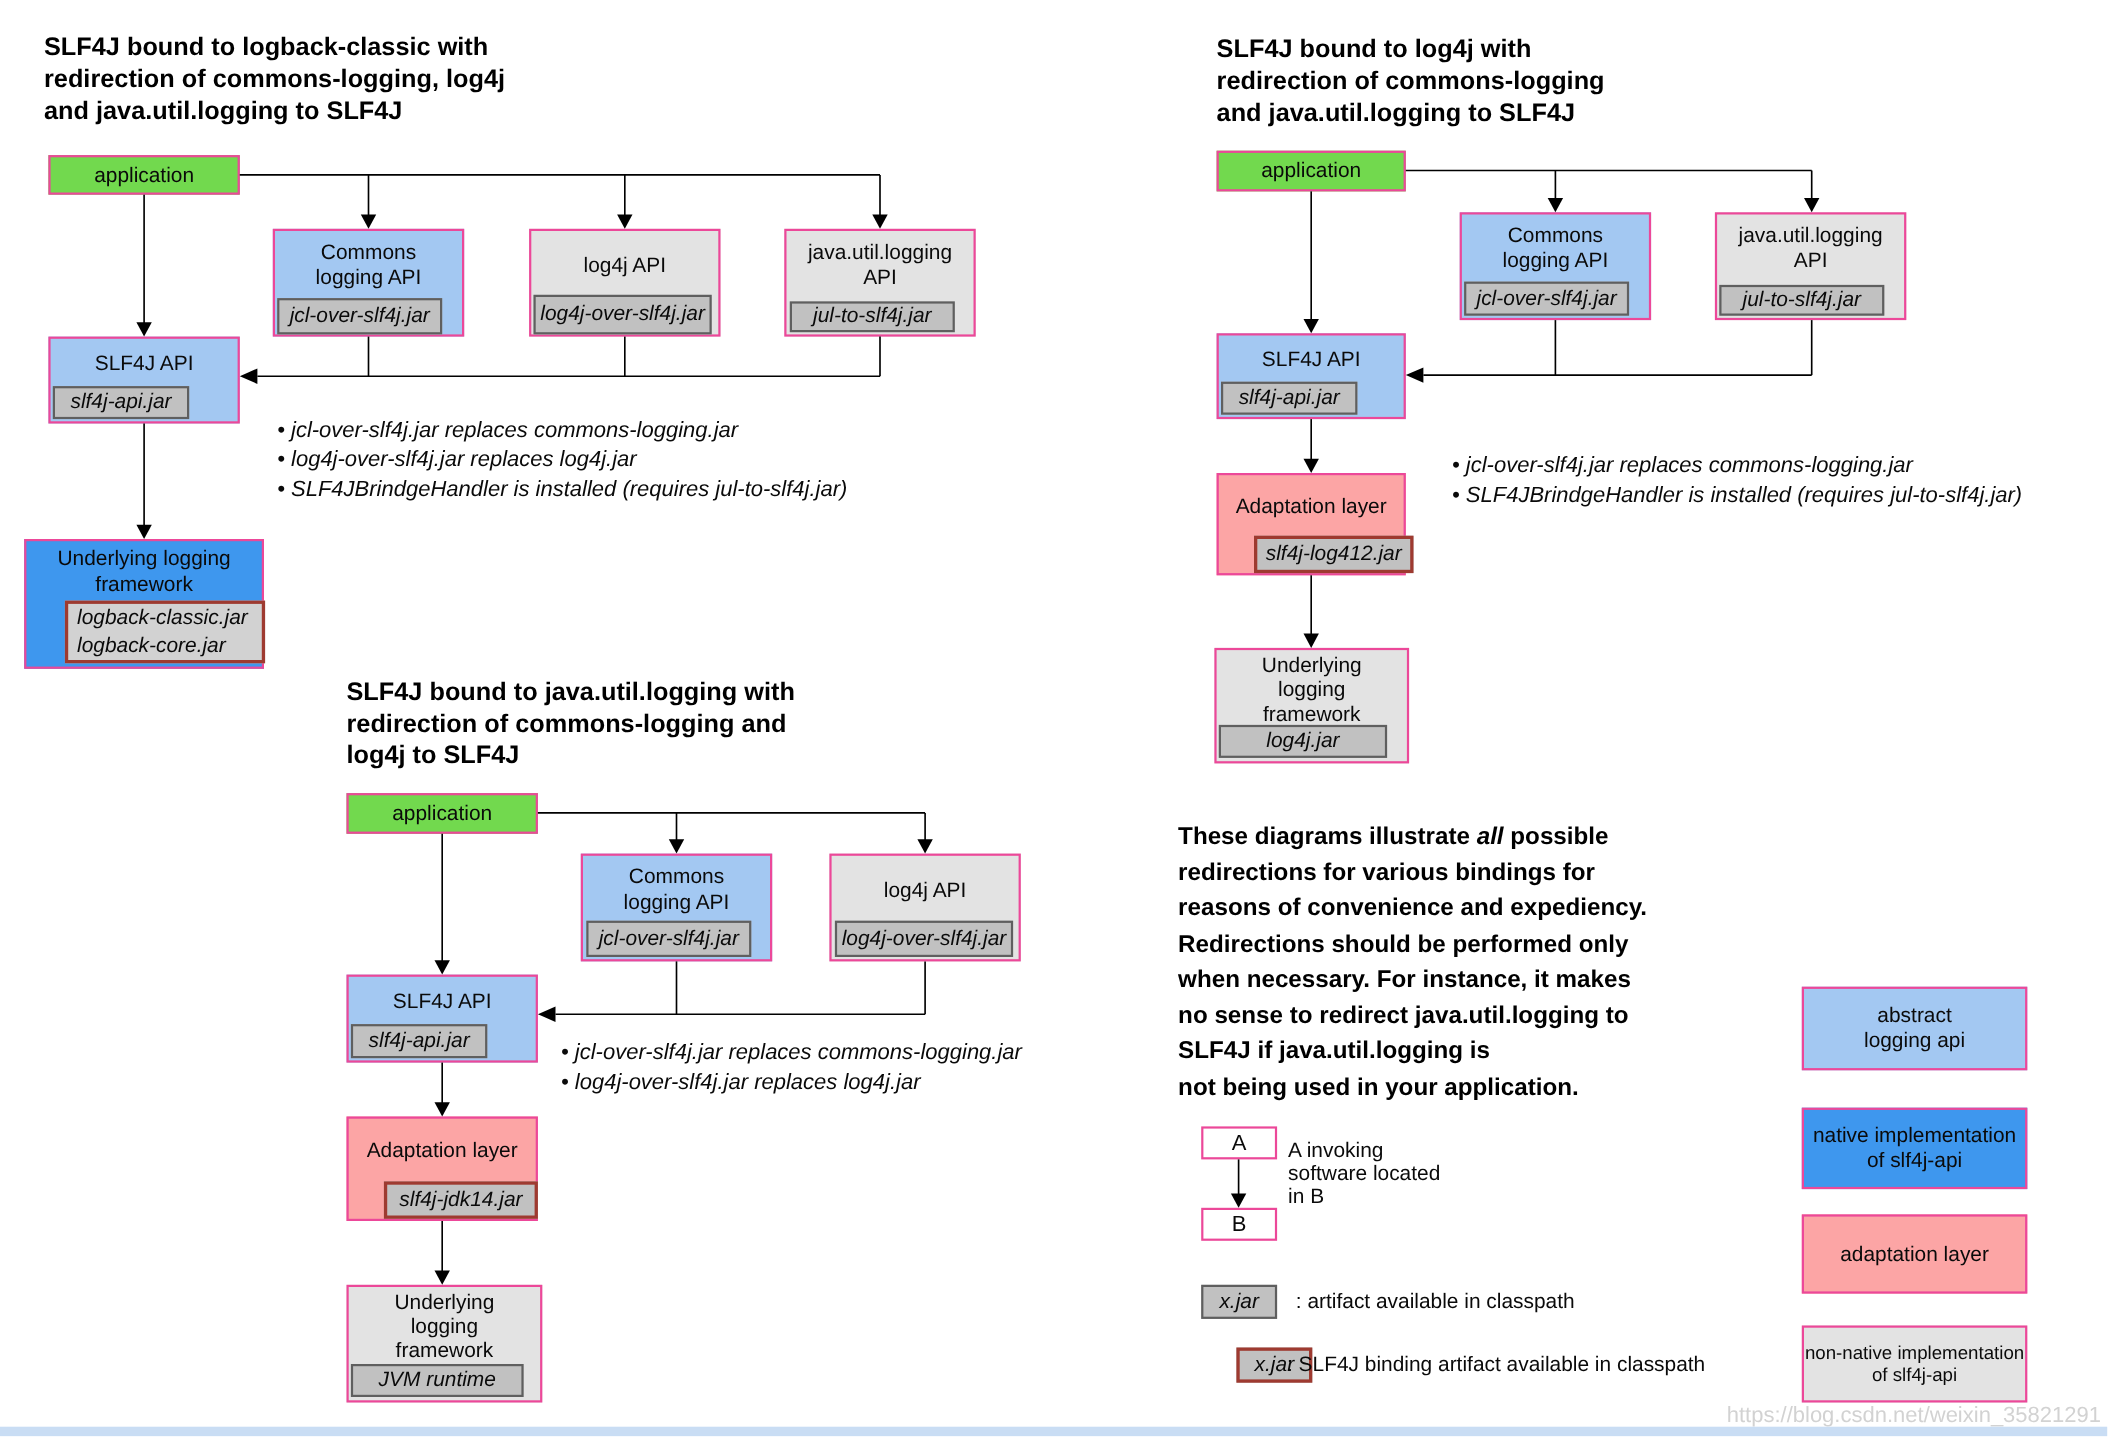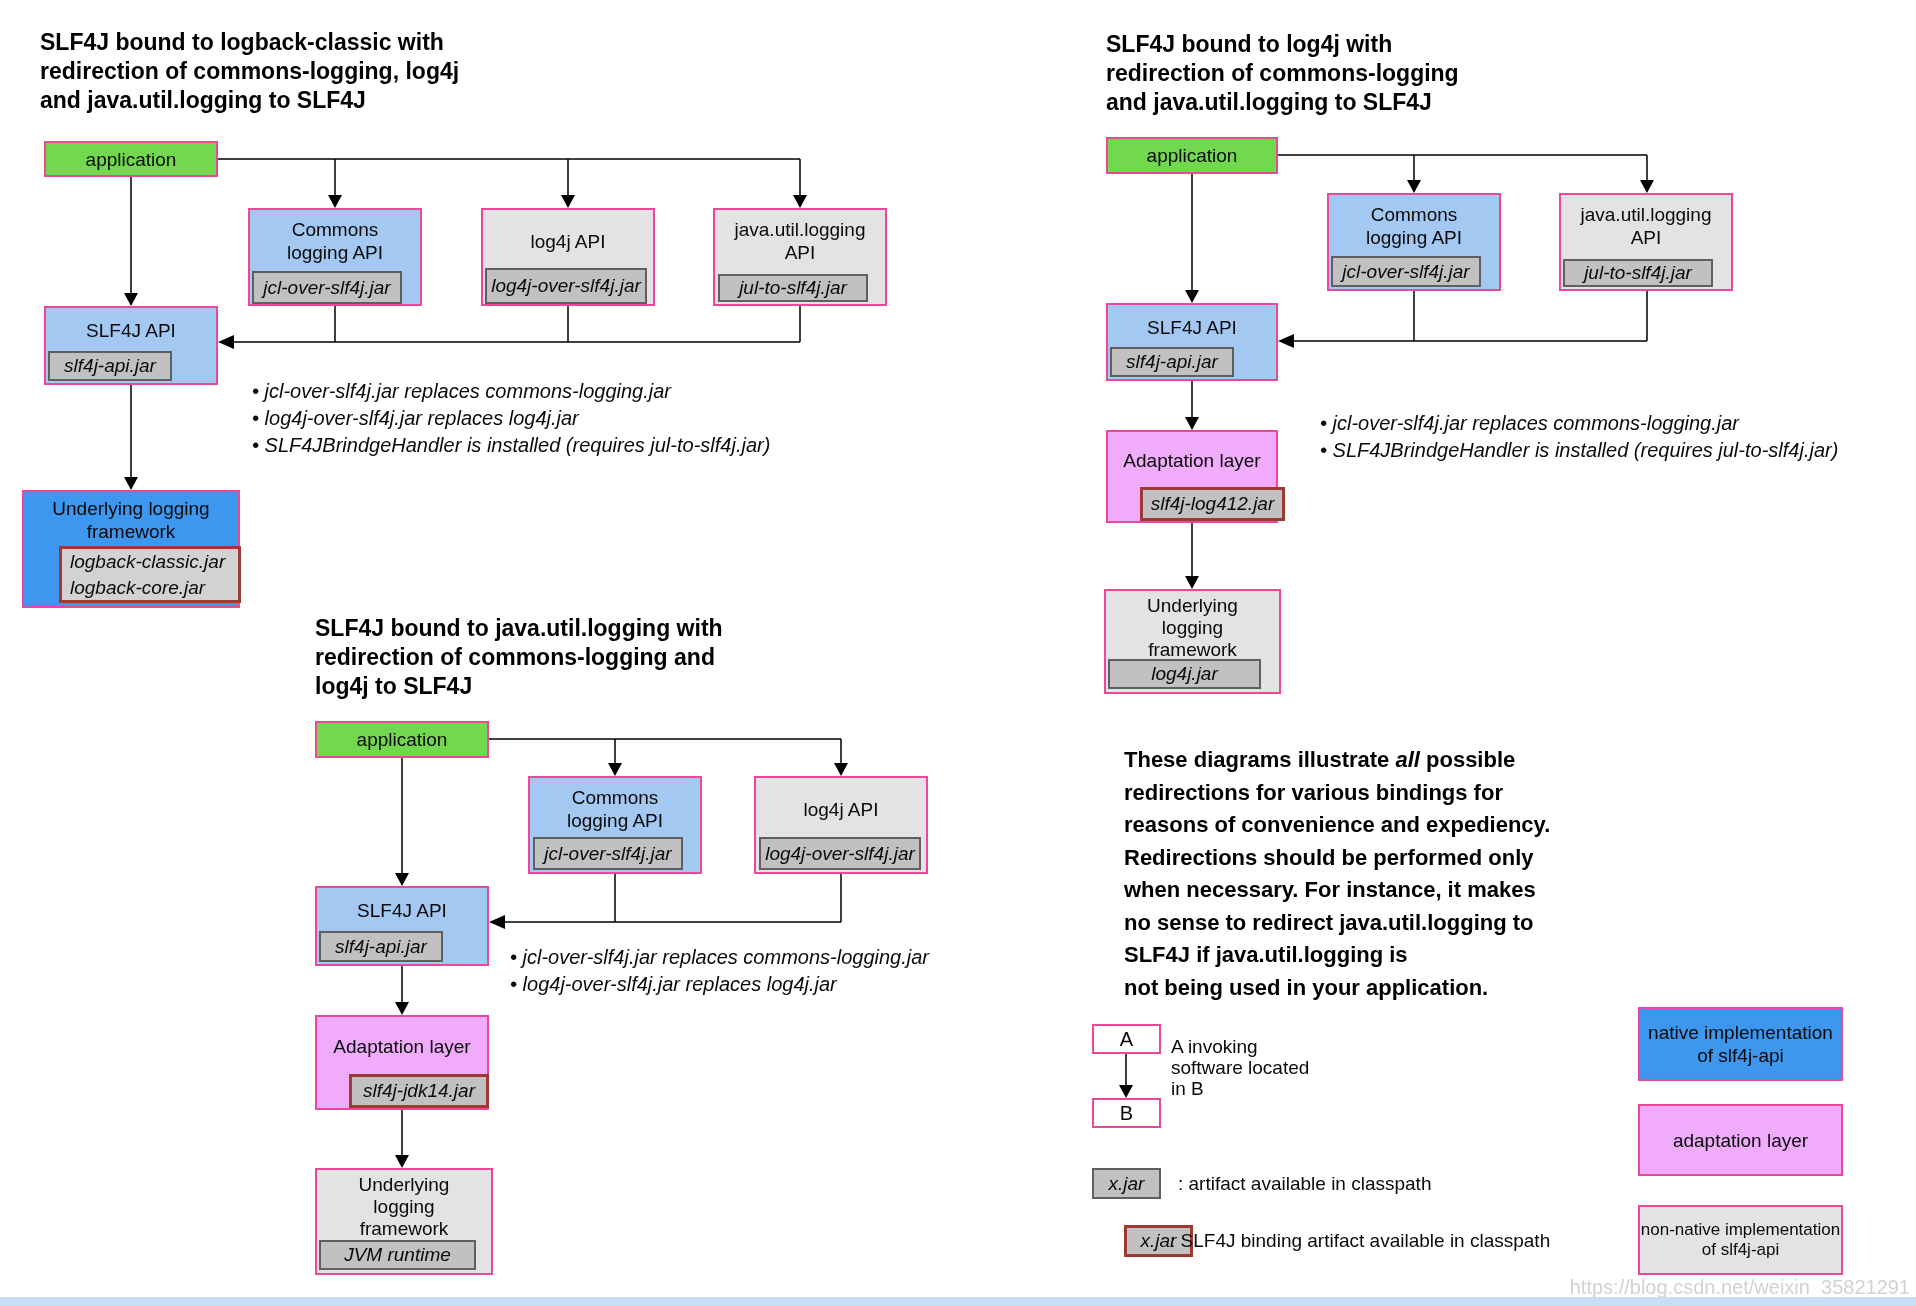--- a/index.html
+++ b/index.html
@@ -5,21 +5,21 @@
   html,body{margin:0;padding:0;background:#fff;}
   .page{position:relative;width:1916px;height:1306px;background:#ffffff;overflow:hidden;
         font-family:"Liberation Sans", sans-serif;}
   .title{position:absolute;font-weight:bold;font-size:23px;line-height:29px;color:#000;white-space:nowrap;}
   .box{position:absolute;box-sizing:border-box;border:2px solid #ec4899;color:#0a0a0a;
        font-size:19px;line-height:23px;text-align:center;}
   .vc{display:flex;align-items:center;justify-content:center;}
   .green{background:#72d94e;}
   .lblue{background:#a3c8f2;}
   .dblue{background:#3e97ee;}
-  .teal{background:#f0abfc;}
+  .teal{background:#fca5a5;}
   .lgray{background:#e3e3e3;}
   .whitebg{background:#ffffff;}
   .bl{display:block;}
   .jar{position:absolute;box-sizing:border-box;border:2px solid #5f5f5f;background:#c1c1c1;
        font-style:italic;font-size:19px;line-height:22px;display:flex;flex-direction:column;
        align-items:center;justify-content:center;color:#0a0a0a;white-space:nowrap;}
   .jar.redb{border:3px solid #9e3a30;margin-left:32px;}
   .bullets{position:absolute;font-style:italic;font-size:20px;line-height:27px;color:#0a0a0a;white-space:nowrap;}
   .bullets .bi::before{content:"• ";}
   .note{position:absolute;font-weight:bold;font-size:22px;line-height:32.5px;color:#000;white-space:nowrap;}
@@ -192,21 +192,21 @@
 
   <div class="box lgray" style="left:315px;top:1168px;width:178px;height:107px;padding-top:4px;line-height:22px;">
     <span class="bl">Underlying</span>
     <span class="bl">logging</span>
     <span class="bl">framework</span>
     <div class="jar" style="left:2px;bottom:3px;width:157px;height:30px;">
       <span>JVM runtime</span>
     </div>
   </div>
 
-  <div class="note" style="left:1124px;top:744px;">
+  <div class="note" style="left:1071px;top:744px;">
     <div><span>These diagrams illustrate </span><span class="em">all</span><span> possible</span></div>
     <div>redirections for various bindings for</div>
     <div>reasons of convenience and expediency.</div>
     <div>Redirections should be performed only</div>
     <div>when necessary. For instance, it makes</div>
     <div>no sense to redirect java.util.logging to</div>
     <div>SLF4J if java.util.logging is</div>
     <div>not being used in your application.</div>
   </div>
 
@@ -225,20 +225,24 @@
   <div class="jar" style="left:1092px;top:1168px;width:69px;height:31px;">
     <span>x.jar</span>
   </div>
   <div class="ltext" style="left:1178px;top:1173px;">: artifact available in classpath</div>
 
   <div class="jar redb" style="left:1092px;top:1225px;width:69px;height:32px;">
     <span>x.jar</span>
   </div>
   <div class="ltext" style="left:1170px;top:1230px;">: SLF4J binding artifact available in classpath</div>
 
+  <div class="box lblue vc legendbox" style="left:1638px;top:897px;width:205px;height:76px;flex-direction:column;">
+    <span class="bl">abstract</span>
+    <span class="bl">logging api</span>
+  </div>
   <div class="box dblue vc legendbox" style="left:1638px;top:1007px;width:205px;height:74px;flex-direction:column;">
     <span class="bl">native implementation</span>
     <span class="bl">of slf4j-api</span>
   </div>
   <div class="box teal vc legendbox" style="left:1638px;top:1104px;width:205px;height:72px;">
     <span>adaptation layer</span>
   </div>
   <div class="box lgray vc legendbox smalltext" style="left:1638px;top:1205px;width:205px;height:70px;flex-direction:column;">
     <span class="bl">non-native implementation</span>
     <span class="bl">of slf4j-api</span>

